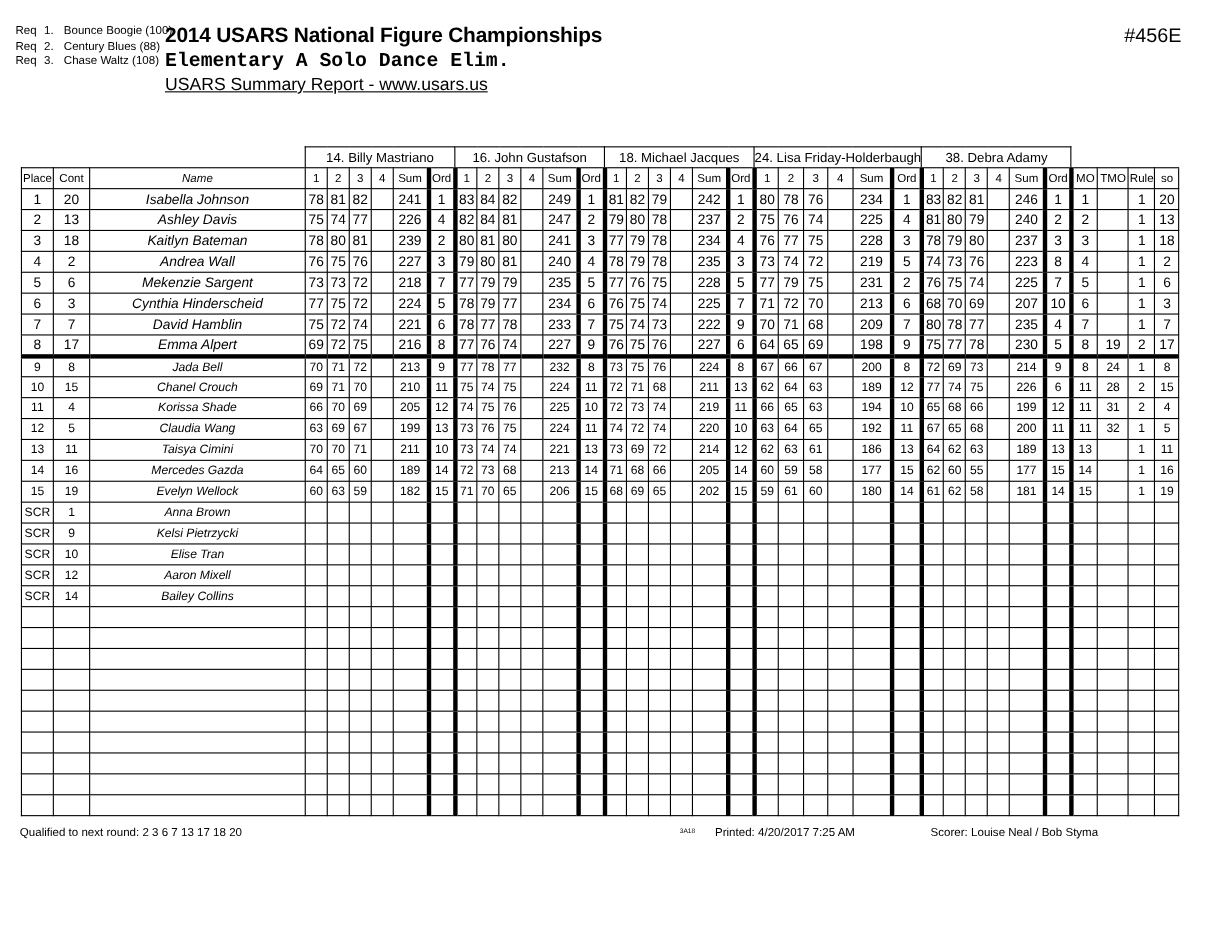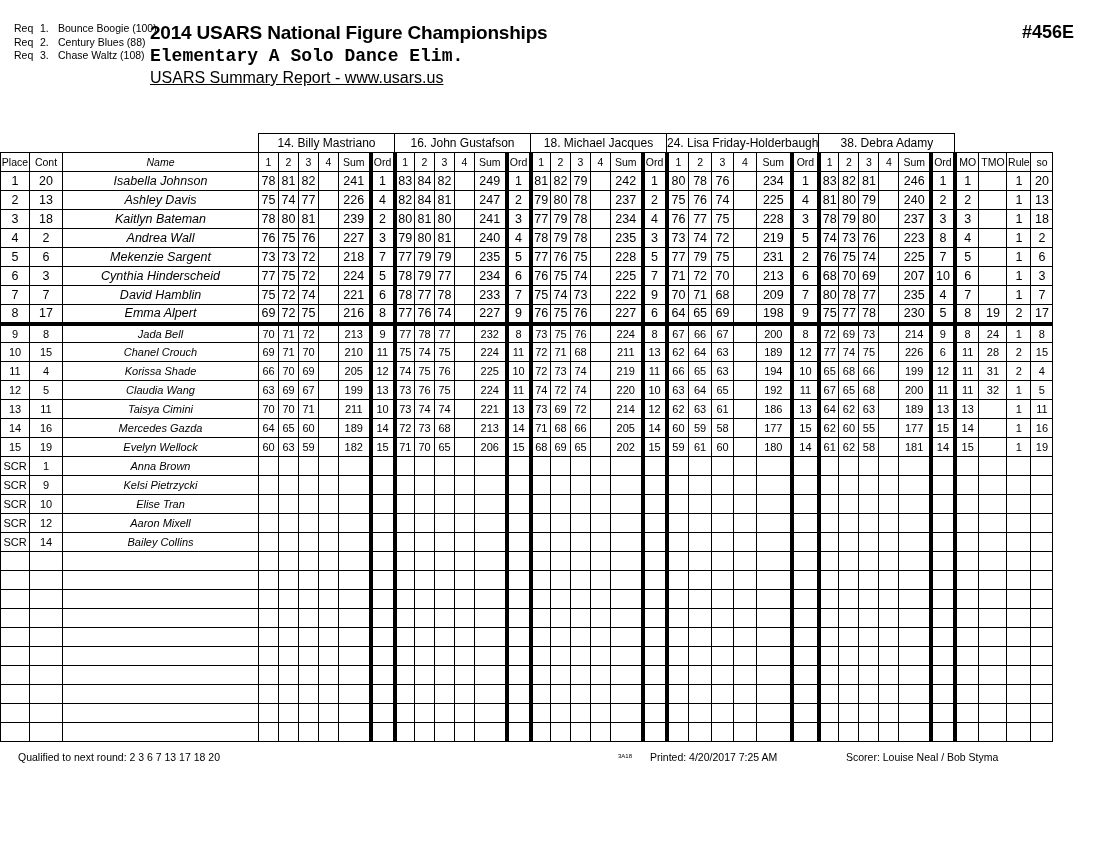--- a/index.html
+++ b/index.html
@@ -44,27 +44,27 @@
   }
   #title-event {
     font-size: 18px; font-weight: bold; line-height: 24px; font-family: Liberation Mono, monospace;
   }
   #title-report {
     font-size: 16px; line-height: 20px; text-decoration: underline;
   }
   #event-number {
     position: absolute;
     right: 26px; top: 22px;
-    font-size: 18px; font-weight: bold; text-align: center;
+    font-size: 18px; font-weight: normal; text-align: center;
   }
 
   
   #sheet {
     position: absolute;
-    left: 0; top: 133px;
+    left: 19px; top: 133px;
     border-collapse: collapse;
     table-layout: fixed;
     font-size: 11px;
   }
   #sheet td, #sheet th {
     border: 1px solid #000;
     padding: 0;
     height: 19px;
     text-align: center;
     vertical-align: middle;

